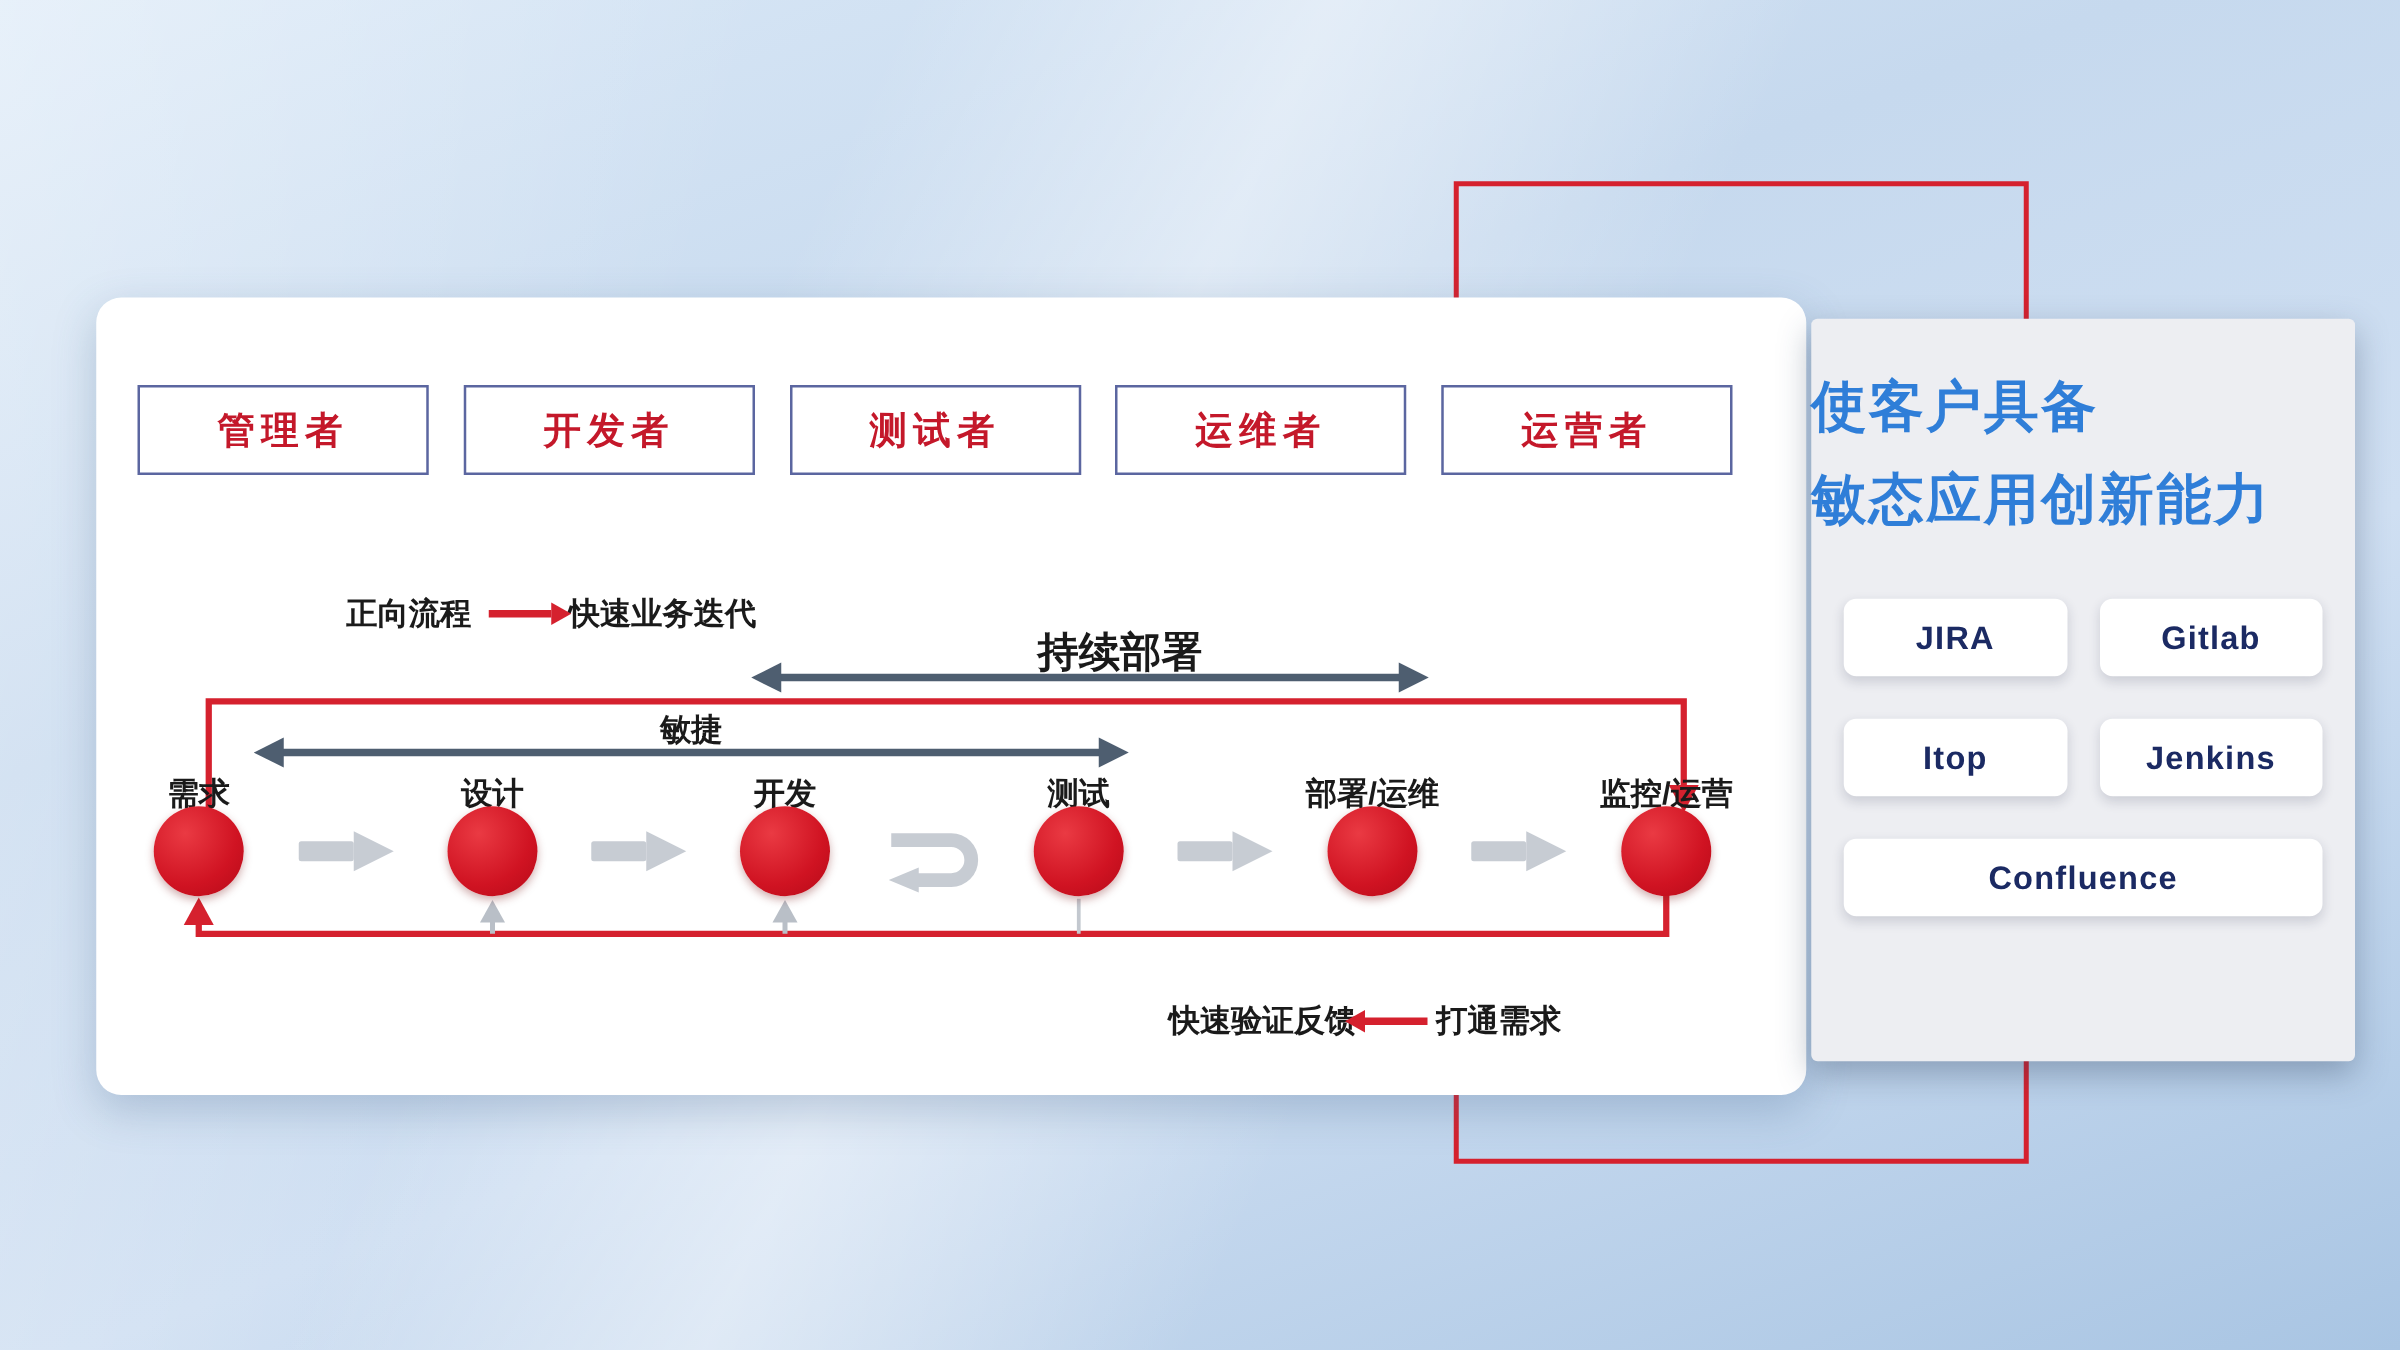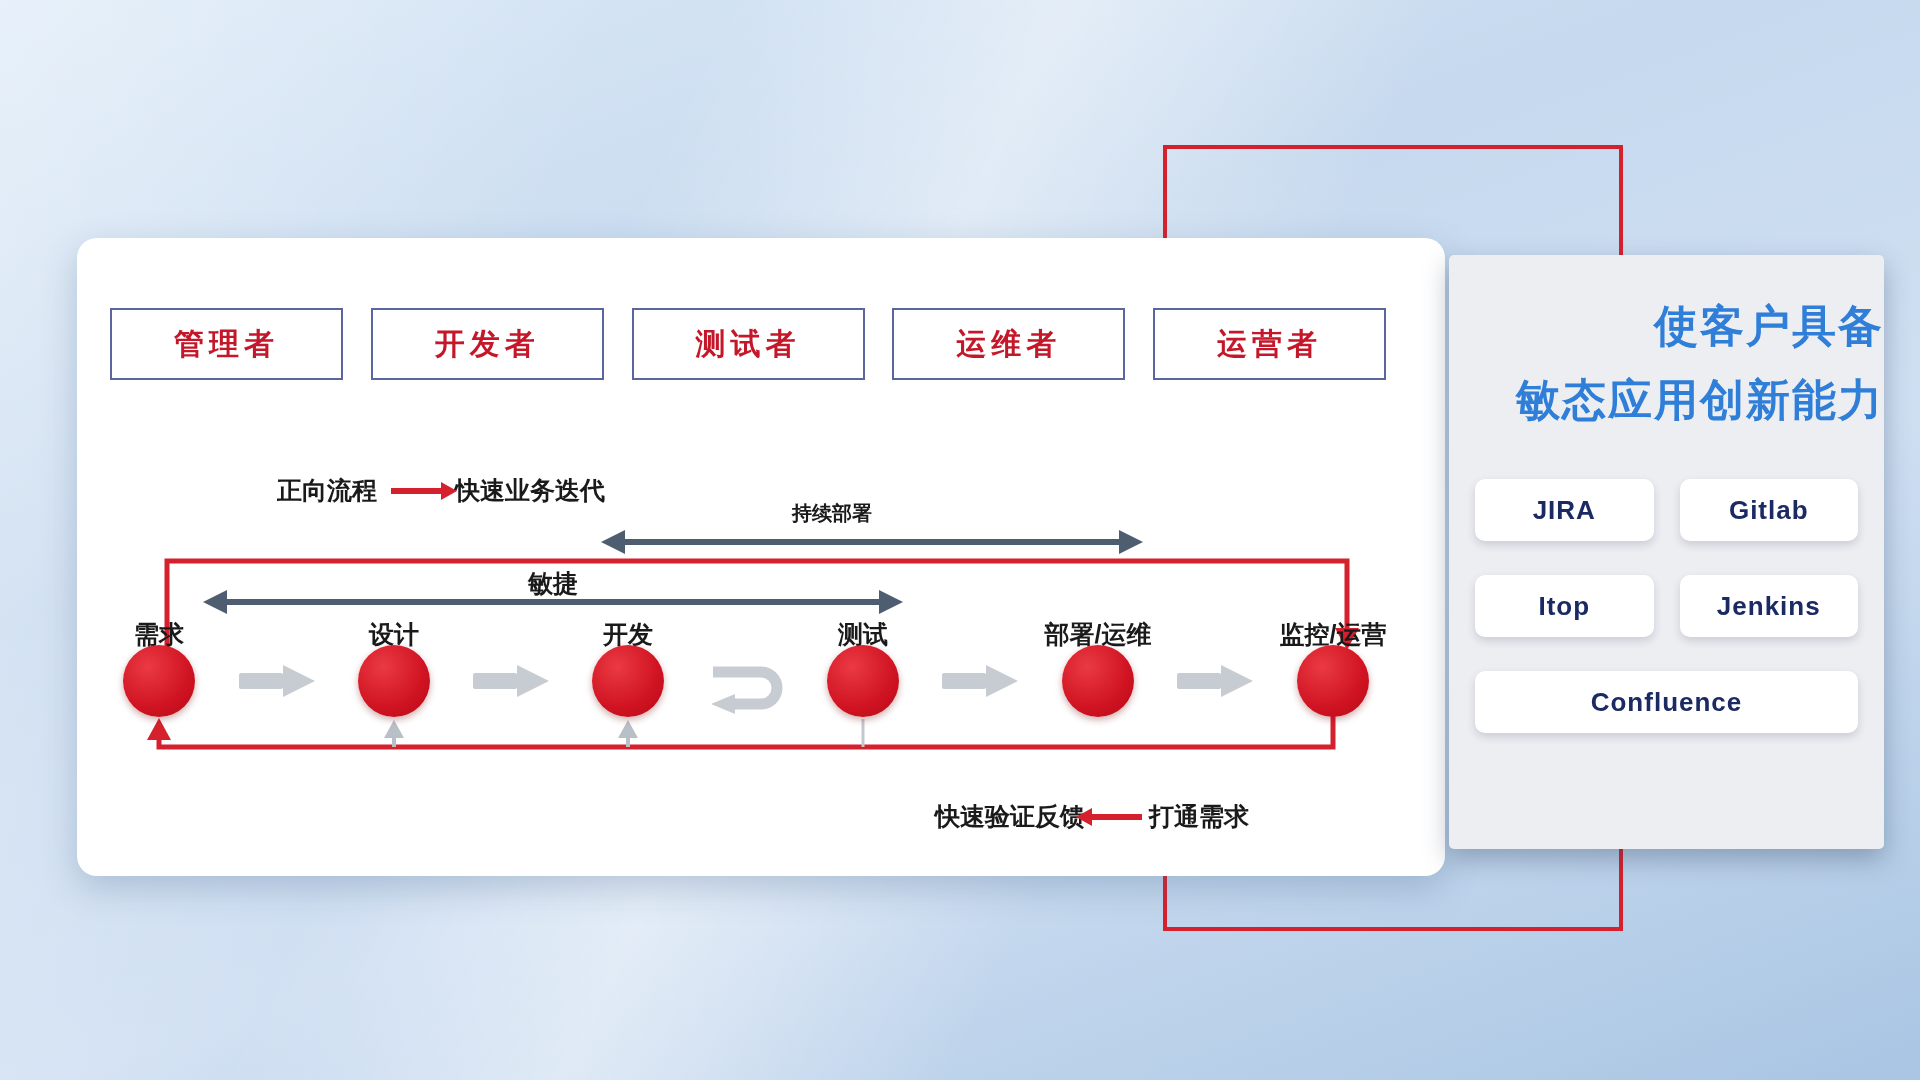--- a/index.html
+++ b/index.html
@@ -50,22 +50,22 @@
     position:absolute;left:200px;top:236px;display:flex;align-items:center;gap:14px;
     font-size:25px;font-weight:bold;color:#1a1a1a;
   }
   .arrow-right-red{position:relative;width:50px;height:6px;background:var(--accent-red);}
   .arrow-right-red::after{content:"";position:absolute;right:-16px;top:50%;transform:translateY(-50%);
     border-left:16px solid var(--accent-red);border-top:9px solid transparent;border-bottom:9px solid transparent;}
   .arrow-left-red{position:relative;width:50px;height:6px;background:var(--accent-red);}
   .arrow-left-red::before{content:"";position:absolute;left:-16px;top:50%;transform:translateY(-50%);
     border-right:16px solid var(--accent-red);border-top:9px solid transparent;border-bottom:9px solid transparent;}
 
-  .cd-label{position:absolute;left:715px;top:262px;width:170px;text-align:left;
-    font-size:20px;font-weight:bold;color:#1a1a1a;}
+  .cd-label{position:absolute;left:715px;top:262px;width:170px;text-align:right;
+    font-size:33px;font-weight:bold;color:#1a1a1a;}
   .agile-label{position:absolute;left:416px;top:329px;width:120px;text-align:center;
     font-size:25px;font-weight:bold;color:#1a1a1a;}
 
   .diagram-svg{position:absolute;left:0;top:0;width:1368px;height:638px;}
   .red-line{stroke:var(--accent-red);stroke-width:5;fill:none;}
   .red-head{fill:var(--accent-red);}
   .gray-branch{stroke:#b9bfc7;stroke-width:4;fill:none;}
   .gray-branch-thin{stroke:#c3c8cf;stroke-width:3;fill:none;}
   .gray-head{fill:#b9bfc7;}
   .block-arrow{fill:#c7ccd3;}
@@ -88,21 +88,21 @@
     font-size:25px;font-weight:bold;color:#1a1a1a;
   }
 
   
   .panel{
     position:absolute;left:1449px;top:255px;width:435px;height:594px;
     background:#edeef2;border-radius:5px;z-index:3;
     box-shadow:0 10px 26px rgba(40,60,90,0.35);
   }
   .panel-title{
-    margin-top:34px;text-align:right;color:var(--title-blue);
+    margin-top:34px;text-align:left;color:var(--title-blue);
     font-size:44px;font-weight:bold;line-height:74px;letter-spacing:2px;
   }
   .tools-grid{
     margin:42px 26px 0;display:grid;grid-template-columns:1fr 1fr;
     column-gap:26px;row-gap:34px;
   }
   .tool-btn{
     height:62px;background:#ffffff;border-radius:10px;
     box-shadow:0 4px 9px rgba(30,40,70,0.16);
     display:flex;align-items:center;justify-content:center;

